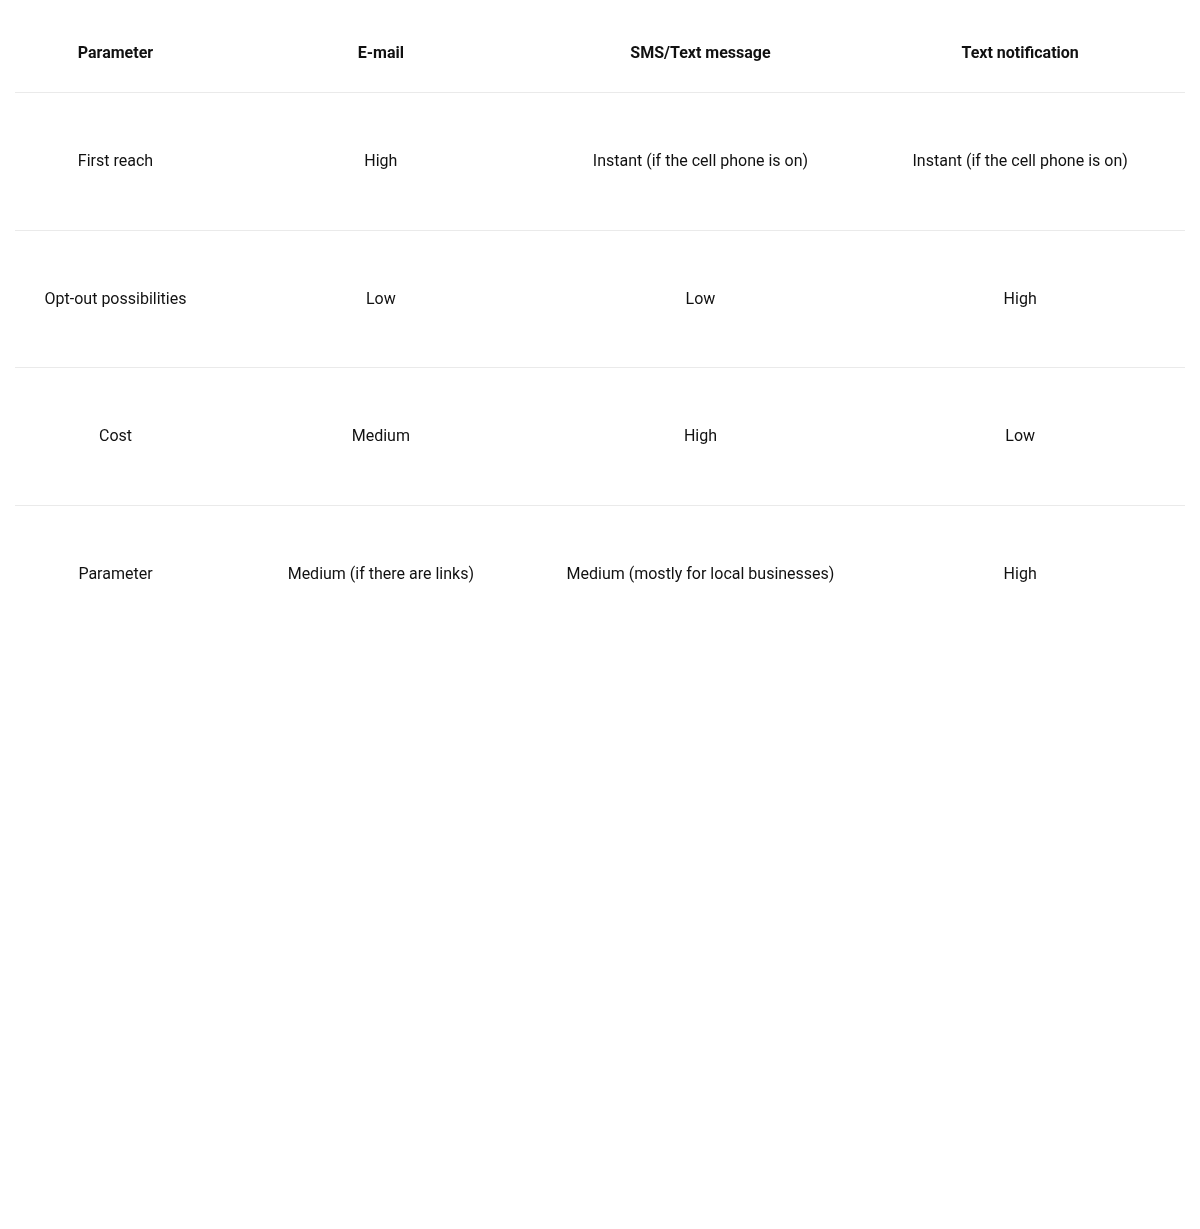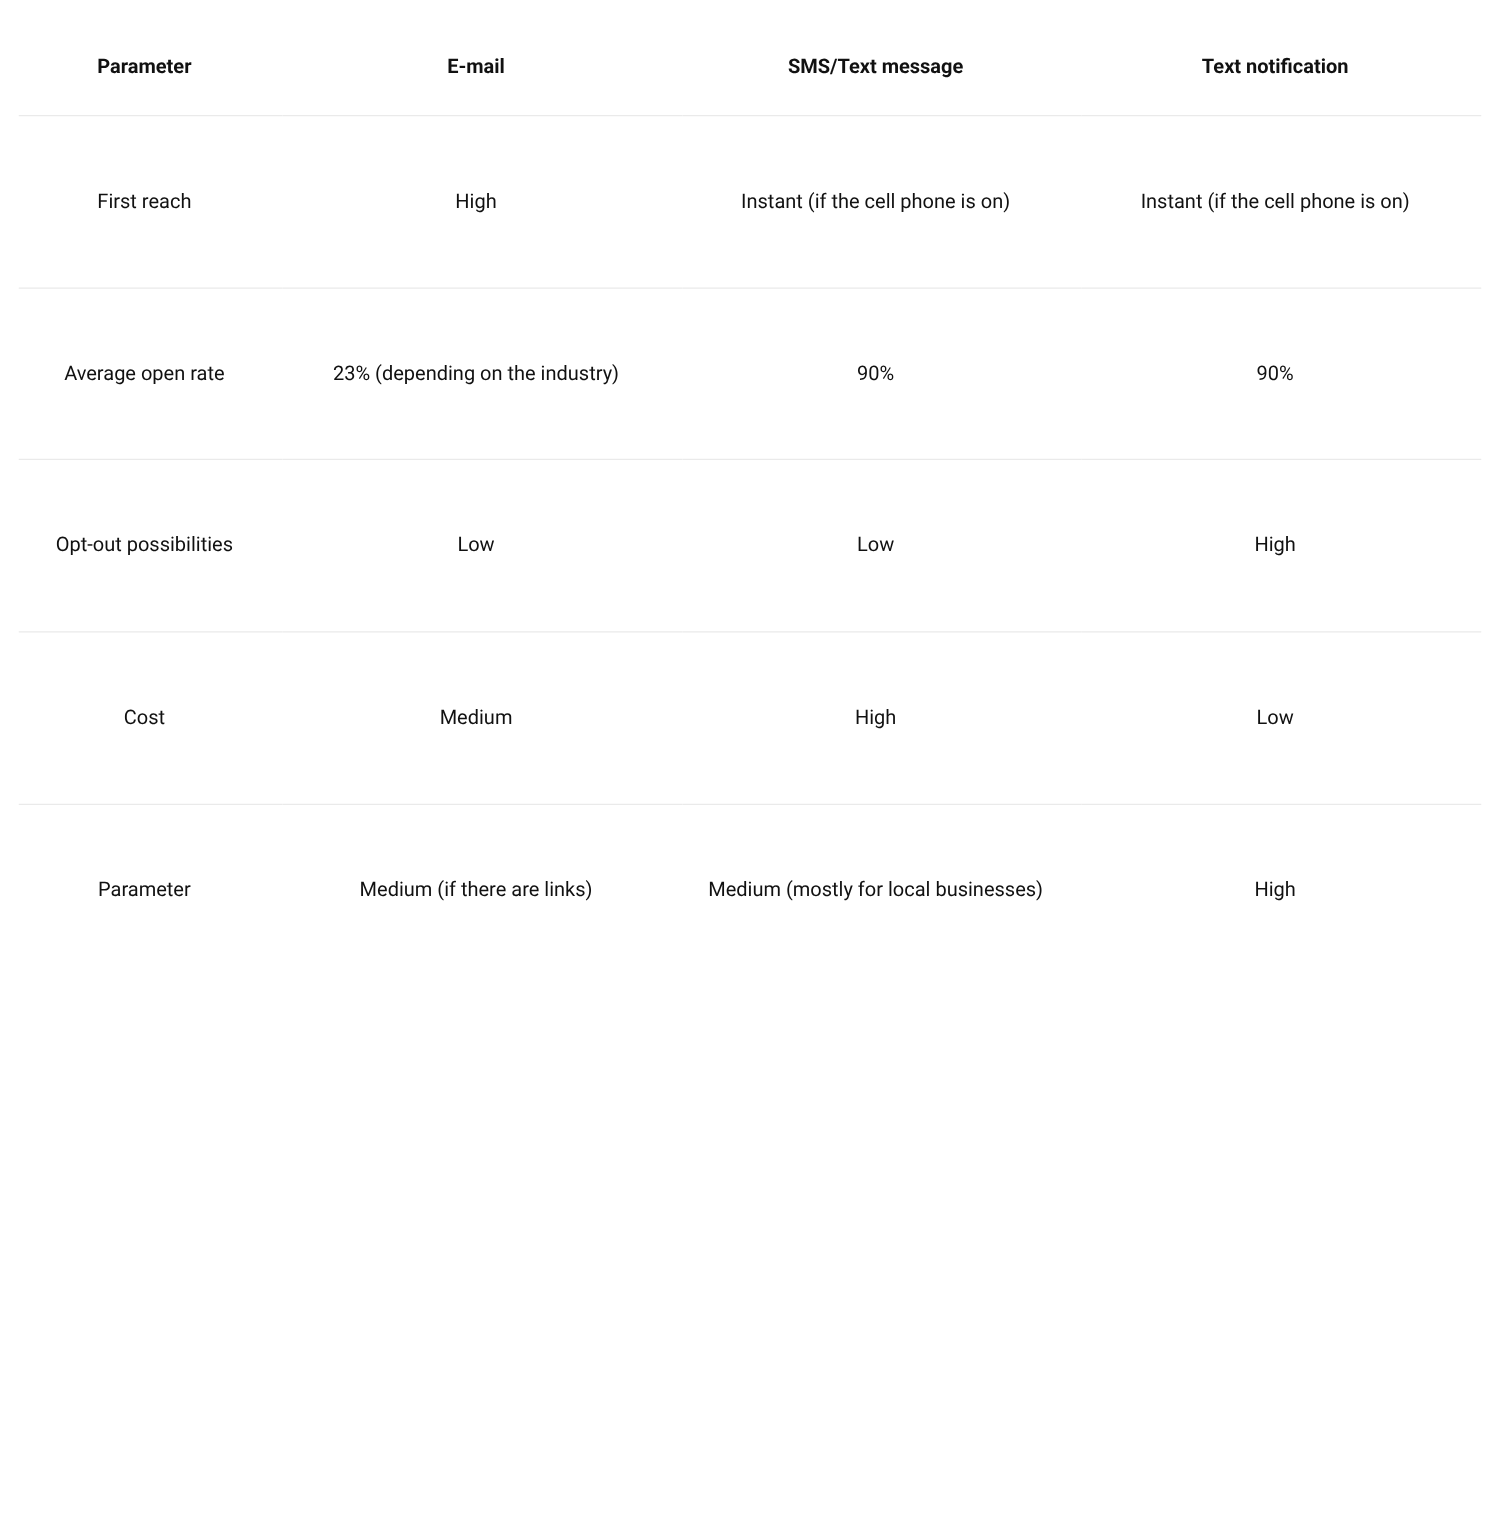--- a/index.html
+++ b/index.html
@@ -67,26 +67,20 @@
     </tr>
   </thead>
   <tbody>
     <tr class="data-row">
       <td class="param-cell">First reach</td>
       <td>High</td>
       <td>Instant (if the cell phone is on)</td>
       <td>Instant (if the cell phone is on)</td>
     </tr>
     <tr class="data-row">
-      <td class="param-cell">Average open rate</td>
-      <td>23% (depending on the industry)</td>
-      <td>90%</td>
-      <td>90%</td>
-    </tr>
-    <tr class="data-row">
       <td class="param-cell">Opt-out possibilities</td>
       <td>Low</td>
       <td>Low</td>
       <td>High</td>
     </tr>
     <tr class="data-row">
       <td class="param-cell">Cost</td>
       <td>Medium</td>
       <td>High</td>
       <td>Low</td>

